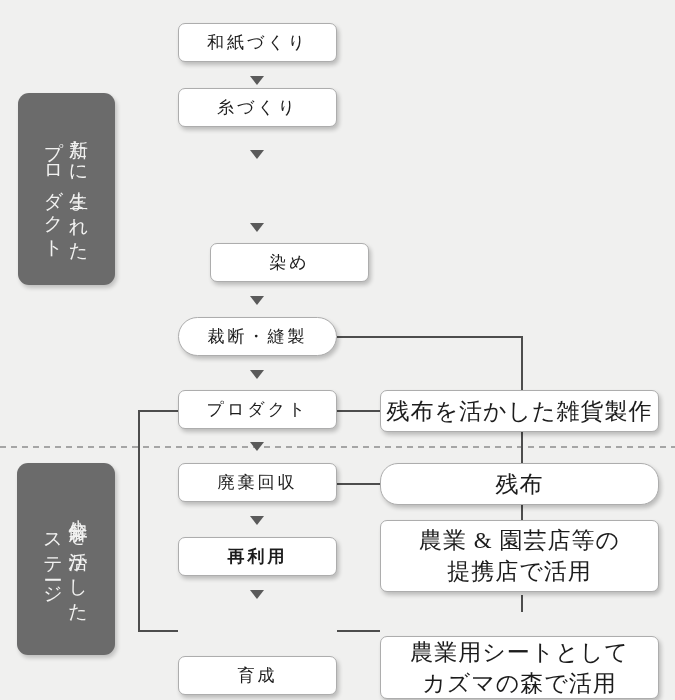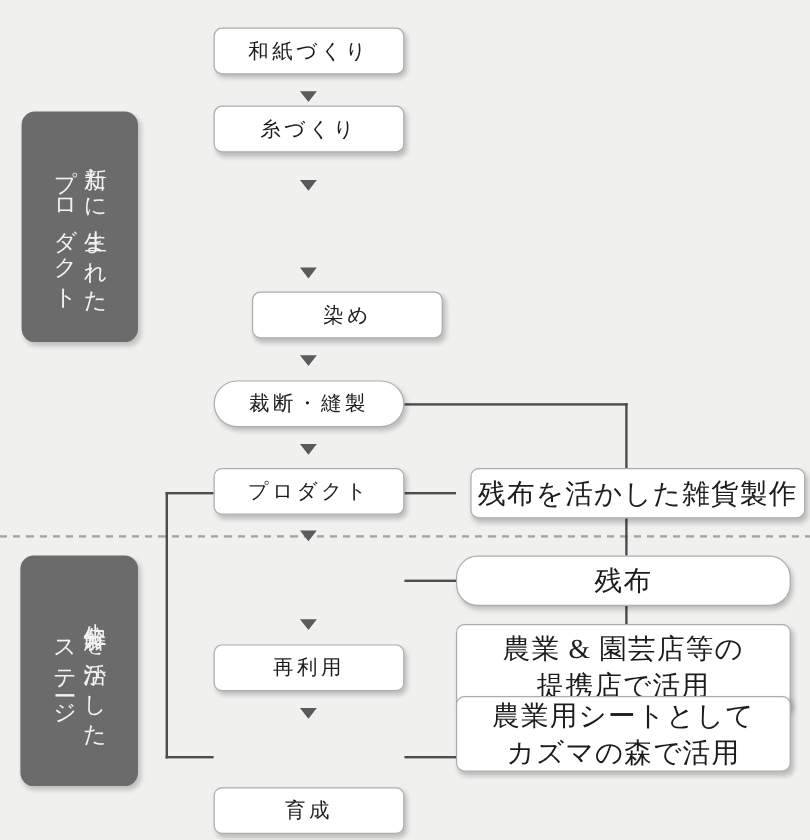--- a/index.html
+++ b/index.html
@@ -141,38 +141,39 @@
   <div class="arrow-down" style="left:250px; top:370px;"></div>
   <div class="arrow-down" style="left:250px; top:442px;"></div>
   <div class="arrow-down" style="left:250px; top:516px;"></div>
   <div class="arrow-down" style="left:250px; top:590px;"></div>
 
   <div class="fbox step" style="top:23px;">和紙づくり</div>
   <div class="fbox step" style="top:88px;">糸づくり</div>
   <div class="fbox step" style="top:243px;margin-left:32px;">染め</div>
   <div class="fbox step" style="top:317px;border-radius:20px;">裁断・縫製</div>
   <div class="fbox step" style="top:390px;">プロダクト</div>
-  <div class="fbox step" style="top:537px;">再利用</div>
+  <div class="fbox step" style="top:463px;">廃棄回収</div>
+  <div class="fbox step" style="top:537px;font-weight:bold;">再利用</div>
   <div class="fbox step" style="top:612px;margin-top:44px;">育成</div>
 
-  <div class="fbox side" style="top:390px; height:42px;margin-left:12px;">
+  <div class="fbox side" style="top:390px; height:42px;">
     <span class="line">残布を活かした雑貨製作</span>
   </div>
 
   <div class="fbox side" style="top:463px; height:42px;border-radius:18px;">
     <span class="line">残布</span>
   </div>
 
   <div class="fbox side" style="top:520px; height:72px;">
     <span>
       <span class="line">農業 &amp; 園芸店等の</span>
       <span class="line">提携店で活用</span>
     </span>
   </div>
 
-  <div class="fbox side" style="top:580px; height:63px;">
+  <div class="fbox side" style="top:636px; height:63px;">
     <span>
       <span class="line">農業用シートとして</span>
       <span class="line">カズマの森で活用</span>
     </span>
   </div>
 
 </div>
 
 </body></html>

